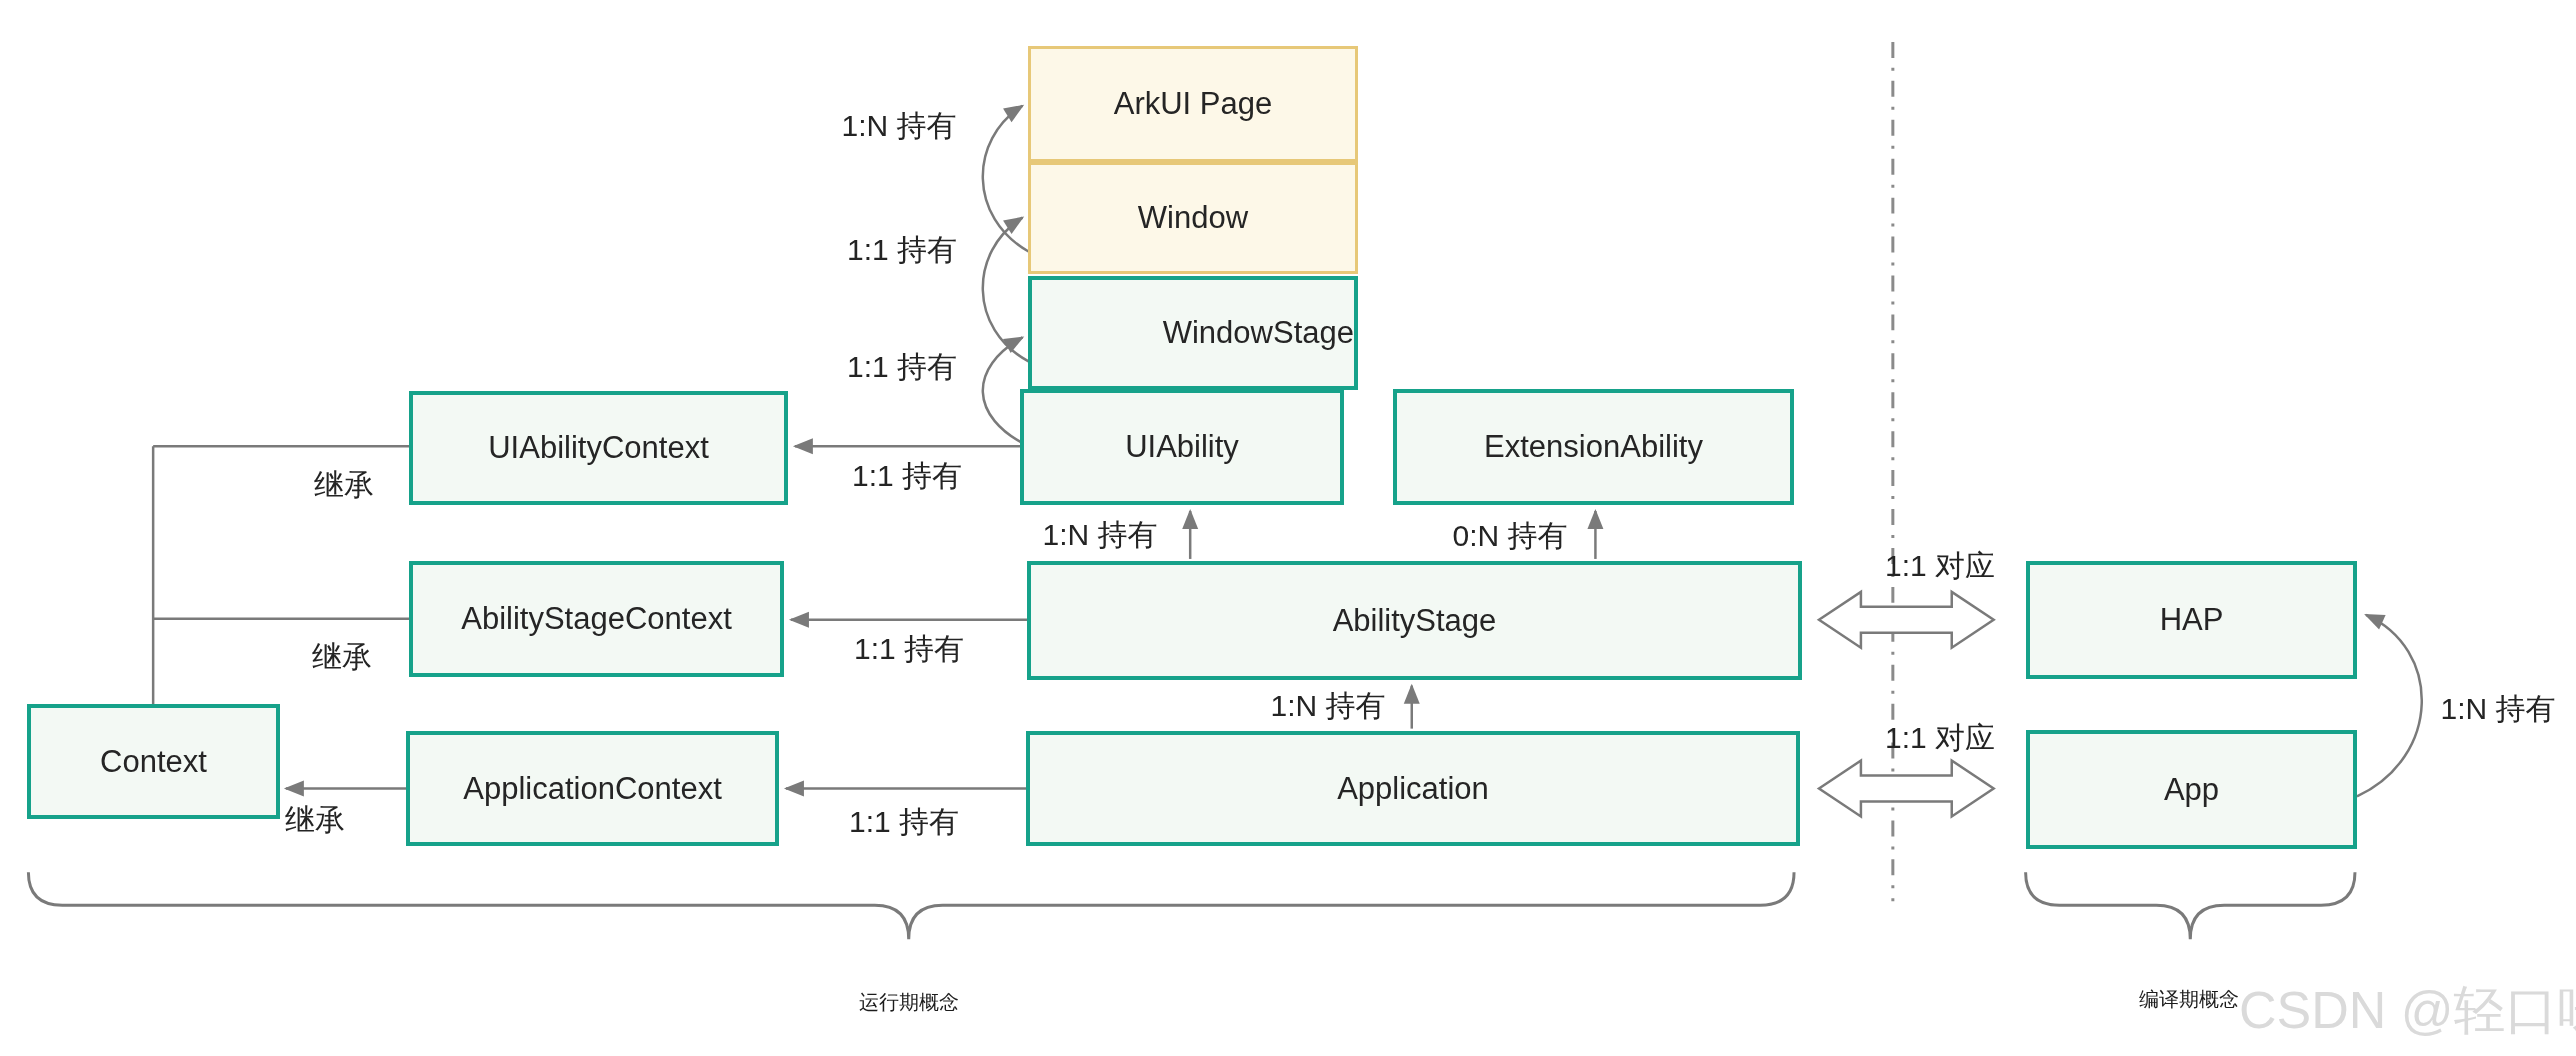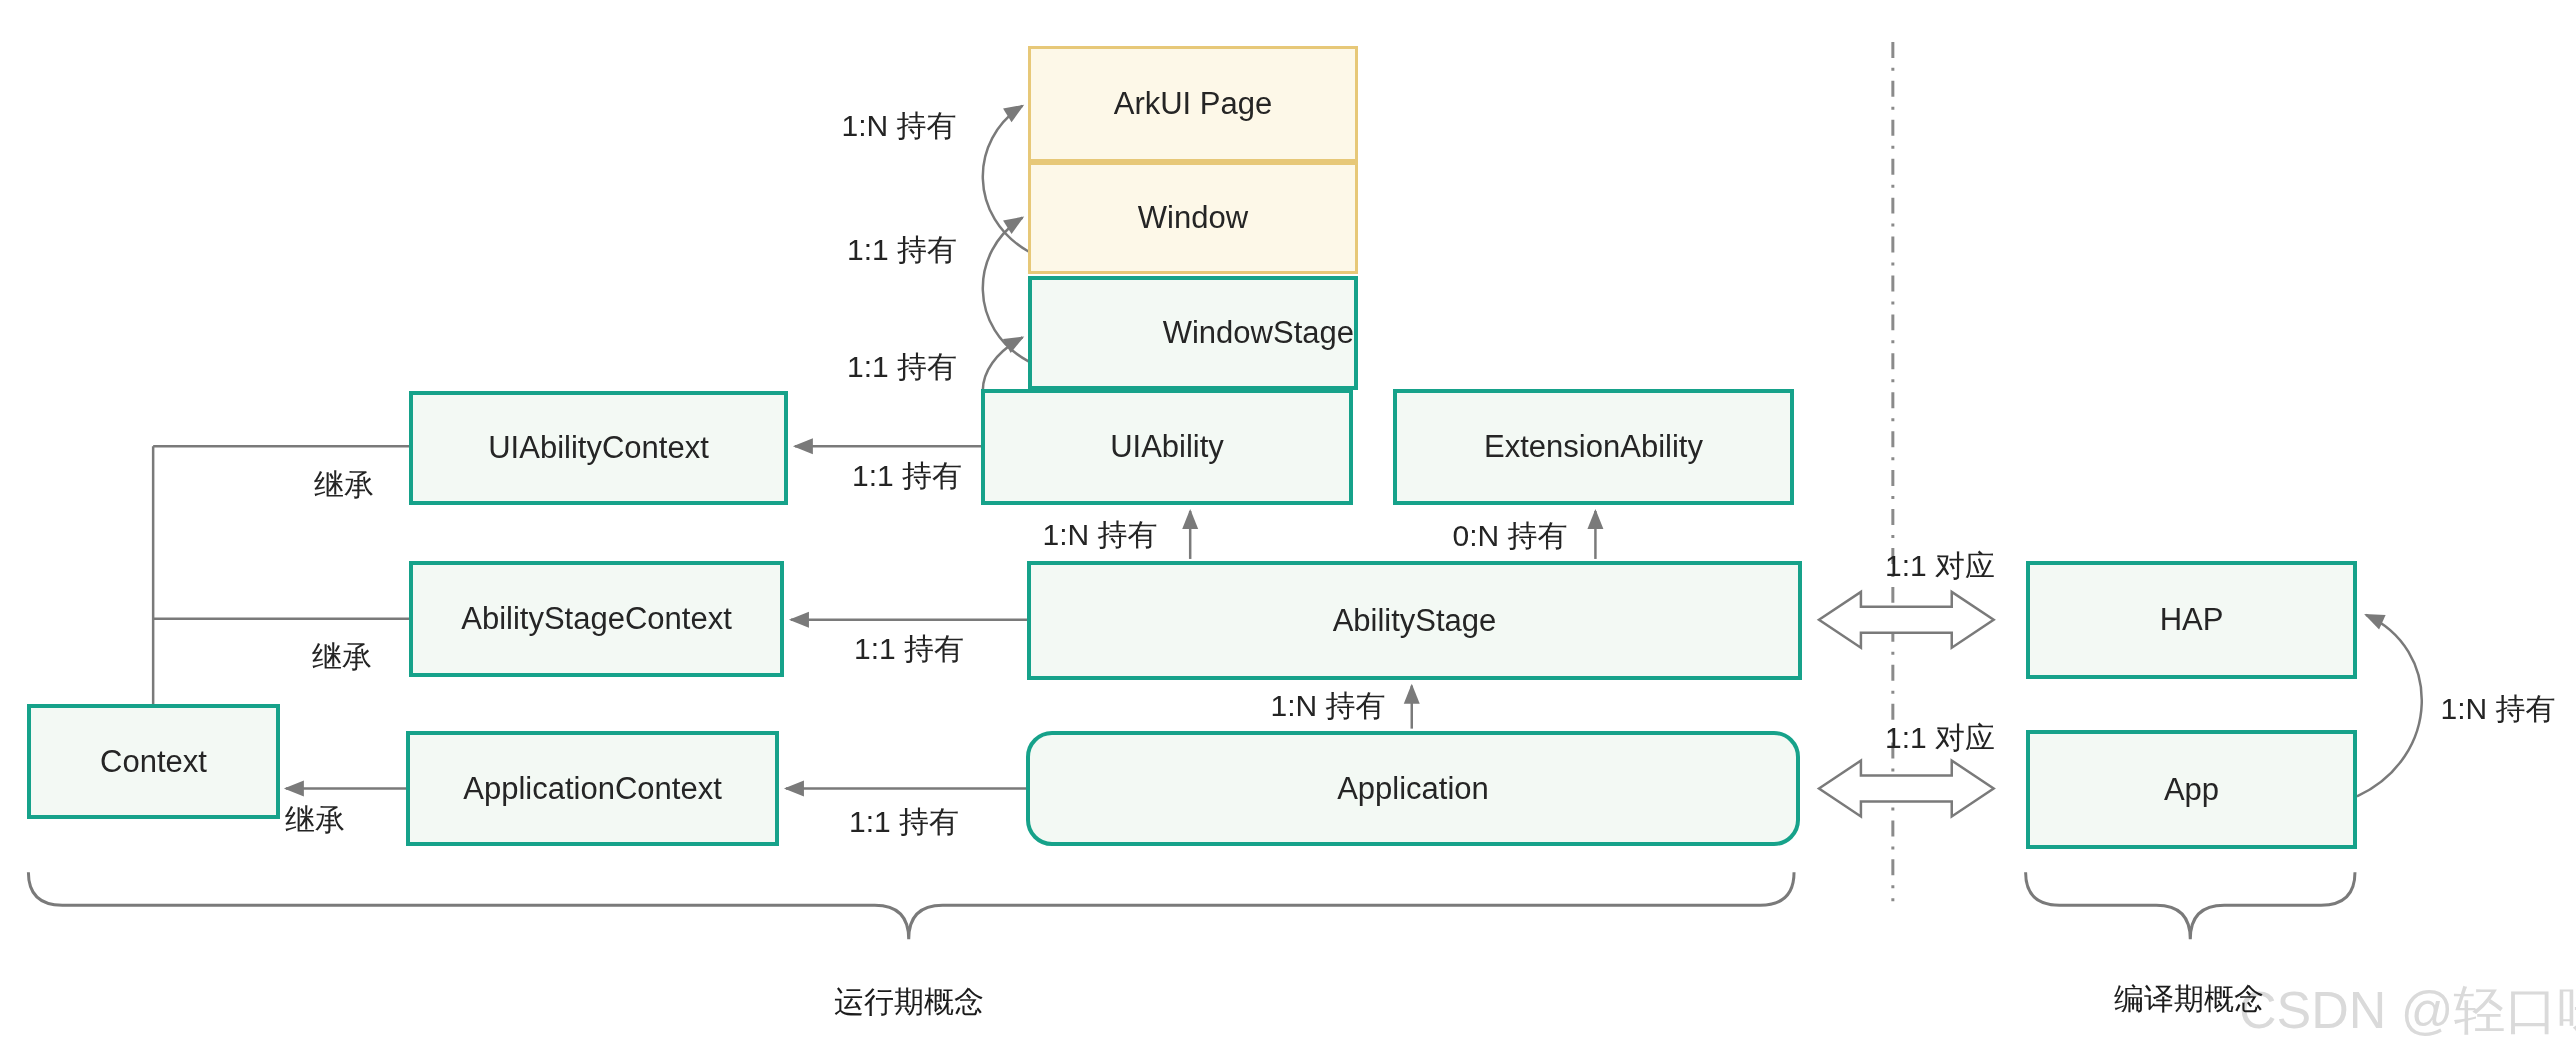--- a/index.html
+++ b/index.html
@@ -14,21 +14,21 @@
     font-size:31px; color:#252525; white-space:nowrap;
   }
   .box.teal   { border:4px solid #16a28a; background:#f3f9f4; }
   .box.yellow { border:3px solid #e7c878; background:#fdf8e8; }
   .lbl {
     position:absolute; z-index:4; transform:translate(-50%,-50%);
     font-size:30px; color:#242424; white-space:nowrap;
   }
   .section-lbl {
     position:absolute; z-index:4; transform:translate(-50%,-50%);
-    font-size:30px; color:#1c1c1c; white-space:nowrap;font-family:Liberation Mono, monospace;
+    font-size:20px; color:#1c1c1c; white-space:nowrap;font-family:Liberation Mono, monospace;
   }
   .watermark {
     position:absolute; z-index:1; font-size:52px; color:#dadada;
     white-space:nowrap; text-shadow:2px 2px 0 #ffffff;
   }
 </style>
 </head>
 <body>
 
 <div class="canvas">
@@ -72,42 +72,42 @@
 
   <div class="box yellow" style="left:1028px; top:46px;  width:330px; height:116px;">
       <span>ArkUI Page</span>
     </div>
   <div class="box yellow" style="left:1028px; top:162px; width:330px; height:112px;">
       <span>Window</span>
     </div>
   <div class="box teal" style="left:1028px; top:276px; width:330px; height:114px;justify-content:flex-end;">
       <span>WindowStage</span>
     </div>
-  <div class="box teal" style="left:981px; top:389px; width:372px; height:116px;">
+  <div class="box teal" style="left:1020px; top:389px; width:324px; height:116px;">
       <span>UIAbility</span>
     </div>
   <div class="box teal" style="left:1393px; top:389px; width:401px; height:116px;">
       <span>ExtensionAbility</span>
     </div>
   <div class="box teal" style="left:409px;  top:391px; width:379px; height:114px;">
       <span>UIAbilityContext</span>
     </div>
   <div class="box teal" style="left:409px;  top:561px; width:375px; height:116px;">
       <span>AbilityStageContext</span>
     </div>
   <div class="box teal" style="left:1027px; top:561px; width:775px; height:119px;">
       <span>AbilityStage</span>
     </div>
   <div class="box teal" style="left:27px;   top:704px; width:253px; height:115px;">
       <span>Context</span>
     </div>
   <div class="box teal" style="left:406px;  top:731px; width:373px; height:115px;">
       <span>ApplicationContext</span>
     </div>
-  <div class="box teal" style="left:1026px; top:731px; width:774px; height:115px;border-radius:26px;">
+  <div class="box teal" style="left:1026px; top:731px; width:774px; height:115px;">
       <span>Application</span>
     </div>
   <div class="box teal" style="left:2026px; top:561px; width:331px; height:118px;">
       <span>HAP</span>
     </div>
   <div class="box teal" style="left:2026px; top:730px; width:331px; height:119px;">
       <span>App</span>
     </div>
 
   <div class="lbl" style="left:899px;  top:126px;">1:N 持有</div>

